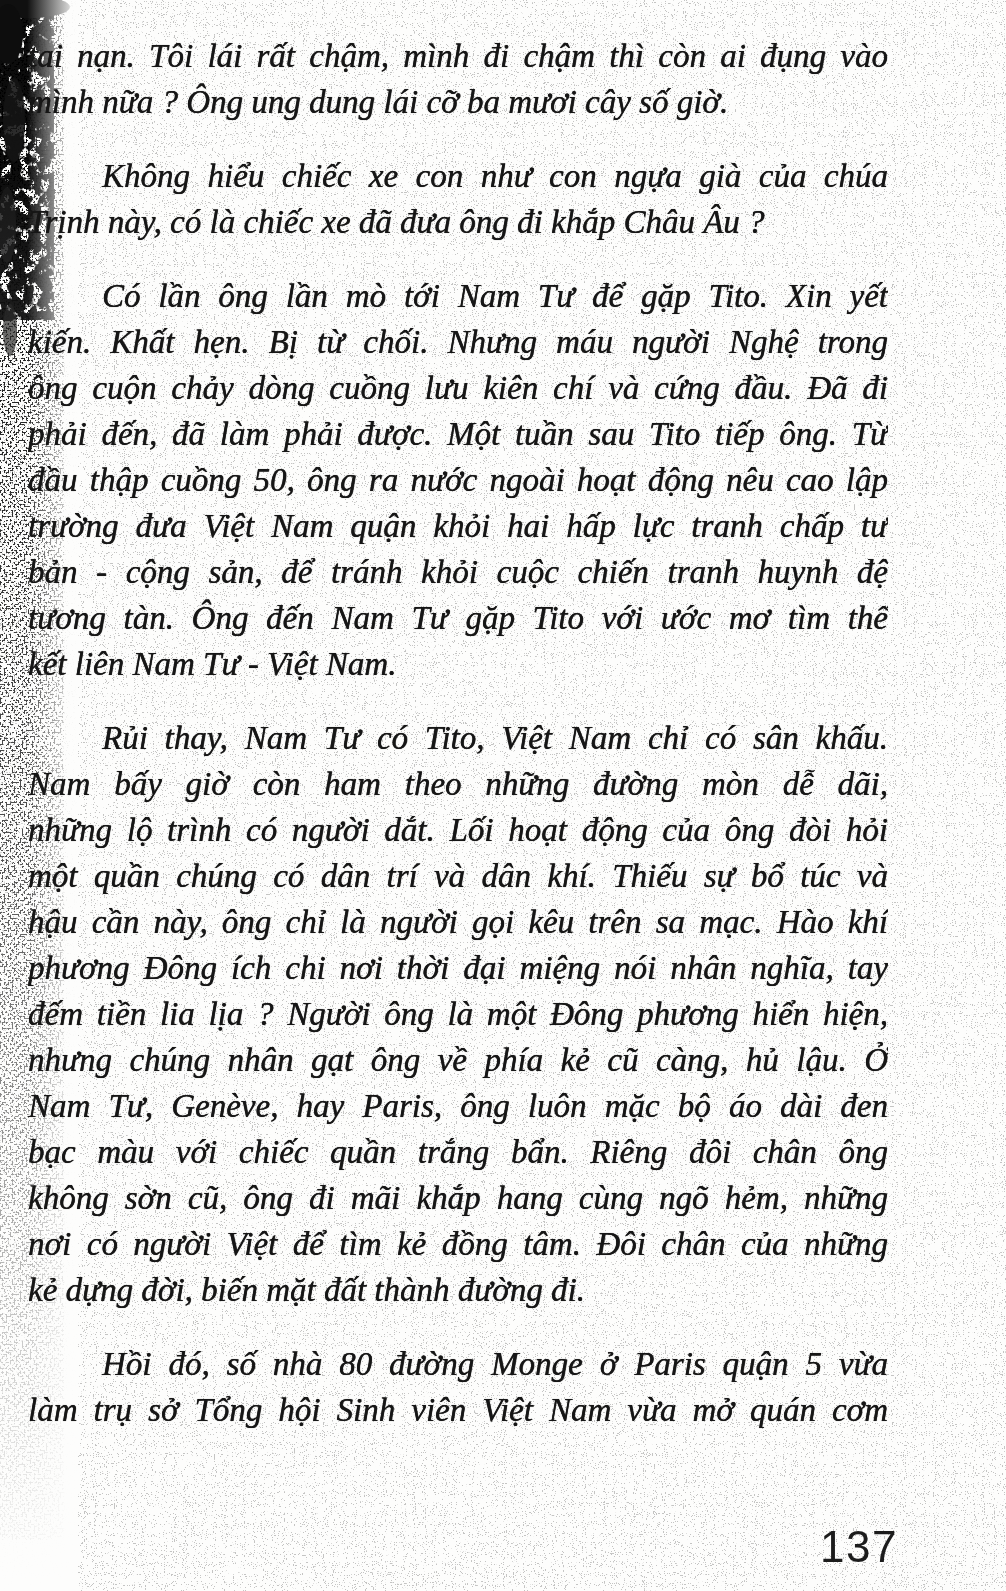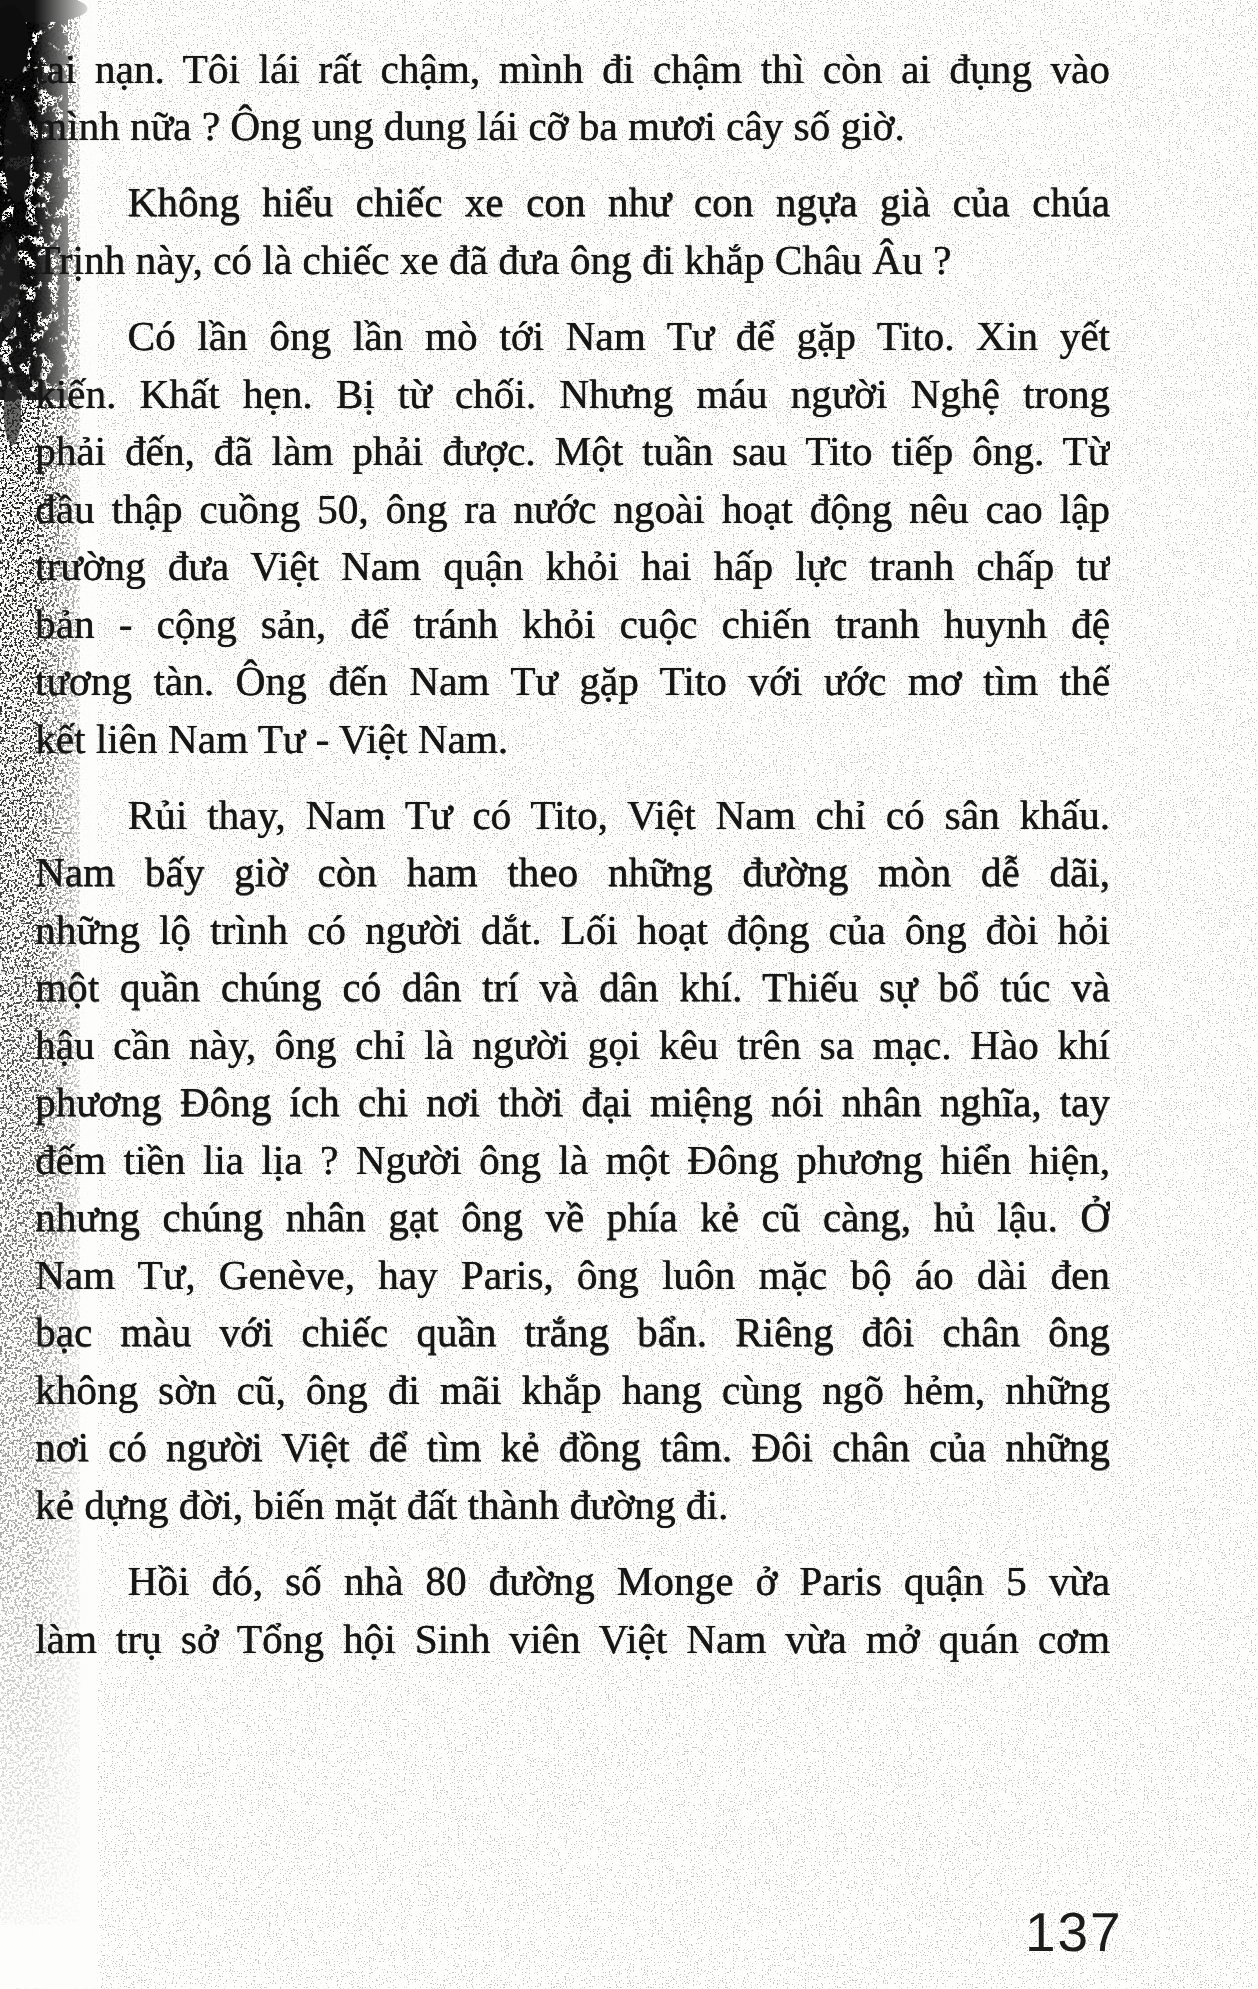--- a/index.html
+++ b/index.html
@@ -27,27 +27,28 @@
     position: absolute;
     left: 28px;
     top: 33px;
     width: 860px;
     color: #161616;
     font-size: 33px;
     line-height: 46px;
     text-shadow: 0 0 0.7px rgba(20,18,16,0.85), 0.35px 0.3px 0.4px rgba(0,0,0,0.55);
     z-index: 2;
   }
-  .para + .para { margin-top: 15px; }
+  .para + .para { margin-top: 28px; }
   .para.indent .line:first-child { text-indent: 74px; }
   .line {
     height: 46px;
     overflow: hidden;
     text-align: justify;
     text-align-last: justify;
+    font-style: italic;
   }
   .line.lastline { text-align-last: left; }
   .page-number {
     position: absolute;
     left: 820px;
     top: 1522px;
     font-family: "Liberation Sans", "DejaVu Sans", sans-serif;
     font-size: 44px;
     letter-spacing: 1.5px;
     color: #1c1c1c;
@@ -105,20 +106,21 @@
         <div class="line">tai nạn. Tôi lái rất chậm, mình đi chậm thì còn ai đụng vào</div>
         <div class="line lastline">mình nữa ? Ông ung dung lái cỡ ba mươi cây số giờ.</div>
       </div>
       <div class="para indent">
         <div class="line">Không hiểu chiếc xe con như con ngựa già của chúa</div>
         <div class="line lastline">Trịnh này, có là chiếc xe đã đưa ông đi khắp Châu Âu ?</div>
       </div>
       <div class="para indent">
         <div class="line">Có lần ông lần mò tới Nam Tư để gặp Tito. Xin yết</div>
         <div class="line">kiến. Khất hẹn. Bị từ chối. Nhưng máu người Nghệ trong</div>
+        <div class="line">ông cuộn chảy dòng cuồng lưu kiên chí và cứng đầu. Đã đi</div>
         <div class="line">phải đến, đã làm phải được. Một tuần sau Tito tiếp ông. Từ</div>
         <div class="line">đầu thập cuồng 50, ông ra nước ngoài hoạt động nêu cao lập</div>
         <div class="line">trường đưa Việt Nam quận khỏi hai hấp lực tranh chấp tư</div>
         <div class="line">bản - cộng sản, để tránh khỏi cuộc chiến tranh huynh đệ</div>
         <div class="line">tương tàn. Ông đến Nam Tư gặp Tito với ước mơ tìm thế</div>
         <div class="line lastline">kết liên Nam Tư - Việt Nam.</div>
       </div>
       <div class="para indent">
         <div class="line">Rủi thay, Nam Tư có Tito, Việt Nam chỉ có sân khấu.</div>
         <div class="line">Nam bấy giờ còn ham theo những đường mòn dễ dãi,</div>

